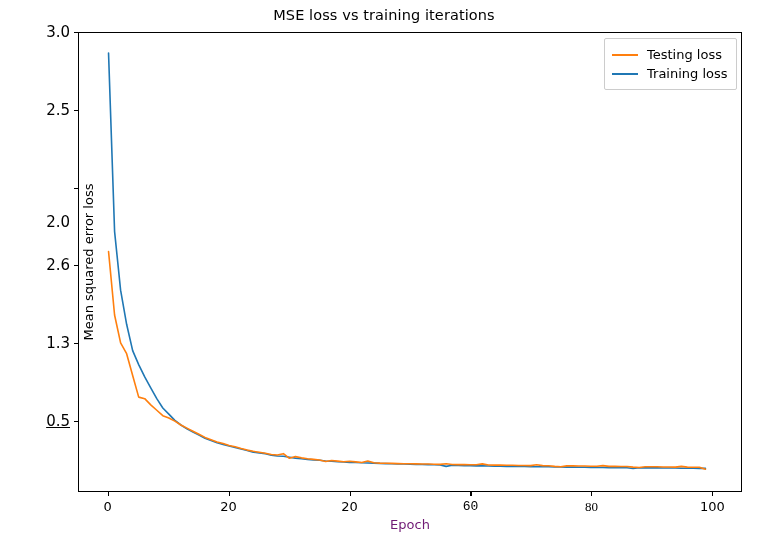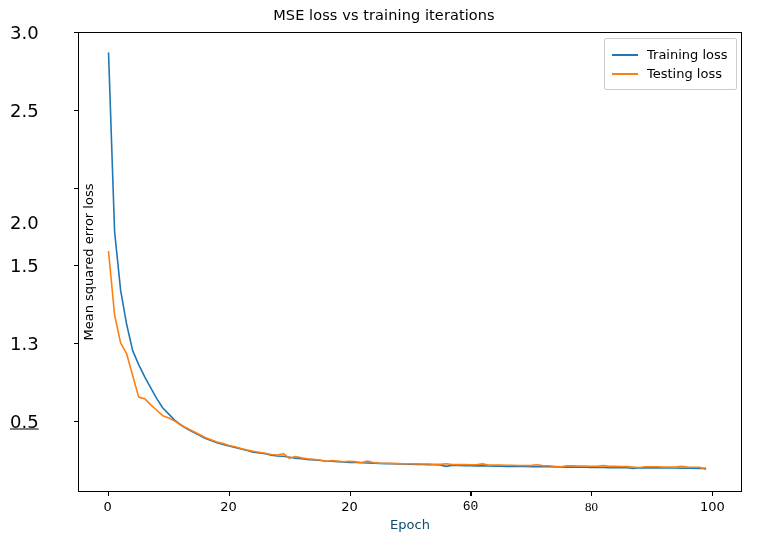--- a/index.html
+++ b/index.html
@@ -44,21 +44,22 @@
     left: 0;
     top: 0;
     width: 100%;
     height: 100%;
     display: block;
   }
   .ytick-label {
     position: absolute;
     right: 0;
     width: 60px;
-    font-size: 18px;
+    text-align: right;
+    font-size: 15px;
     color: #000000;
     transform: translateY(-50%);
   }
   .ytick-mark {
     position: absolute;
     width: 4px;
     height: 1.05px;
     background: #000000;
   }
   .xtick-label {
@@ -93,21 +94,21 @@
     width: 20px;
     height: 460px;
   }
   #xlabel {
     position: absolute;
     left: 78px;
     top: 517px;
     width: 664px;
     text-align: center;
     font-size: 13px;
-    color: #0c4a6e;
+    color: #701a75;
   }
   #legend {
     position: absolute;
     left: 604px;
     top: 38px;
     padding: 6px 8px 6px 7px;
     border: 1px solid #cccccc;
     border-radius: 2px;
     background: #ffffff;
     box-sizing: border-box;
@@ -136,21 +137,21 @@
 
   <div id="chart-title">MSE loss vs training iterations</div>
 
   <div id="ylabel-wrap">
     <div id="ylabel">Mean squared error loss</div>
   </div>
 
   <div id="ytick-labels">
       <div class="ytick-label" style="top: 421.039px; left: 10px; text-decoration: underline;">0.5</div>
       <div class="ytick-label" style="top: 343.231px; left: 10px;">1.3</div>
-      <div class="ytick-label" style="top: 265.424px; left: 10px;">1.5</div>
+      <div class="ytick-label" style="top: 265.424px; left: 10px;">2.6</div>
       <div class="ytick-label" style="top: 187.616px; left: 10px; margin-top: 34px;">2.0</div>
       <div class="ytick-label" style="top: 109.808px; left: 10px;">2.5</div>
       <div class="ytick-label" style="top: 32px; left: 10px;">3.0</div>
     </div>
   <div id="ytick-marks">
       <div class="ytick-mark" style="top: 421.039px; left: 74px;"></div>
       <div class="ytick-mark" style="top: 343.231px; left: 74px;"></div>
       <div class="ytick-mark" style="top: 265.424px; left: 74px;"></div>
       <div class="ytick-mark" style="top: 187.616px; left: 74px;"></div>
       <div class="ytick-mark" style="top: 109.808px; left: 74px;"></div>
@@ -178,22 +179,22 @@
       <div class="xtick-mark" style="left: 349.526px; top: 492px;"></div>
       <div class="xtick-mark" style="left: 470.474px; top: 492px;"></div>
       <div class="xtick-mark" style="left: 591.421px; top: 492px;"></div>
       <div class="xtick-mark" style="left: 712.368px; top: 492px;"></div>
     </div>
 
   <div id="xlabel">Epoch</div>
 
   <div id="legend">
       <div class="legend-row">
+        <span class="legend-swatch" style="background: rgb(255, 127, 14);"></span>
+        <span class="legend-text">Testing loss</span>
+      </div>
+      <div class="legend-row">
         <span class="legend-swatch" style="background: rgb(31, 119, 180);"></span>
         <span class="legend-text">Training loss</span>
       </div>
-      <div class="legend-row">
-        <span class="legend-swatch" style="background: rgb(255, 127, 14);"></span>
-        <span class="legend-text">Testing loss</span>
-      </div>
     </div>
 
 </div>
 
 </body></html>

